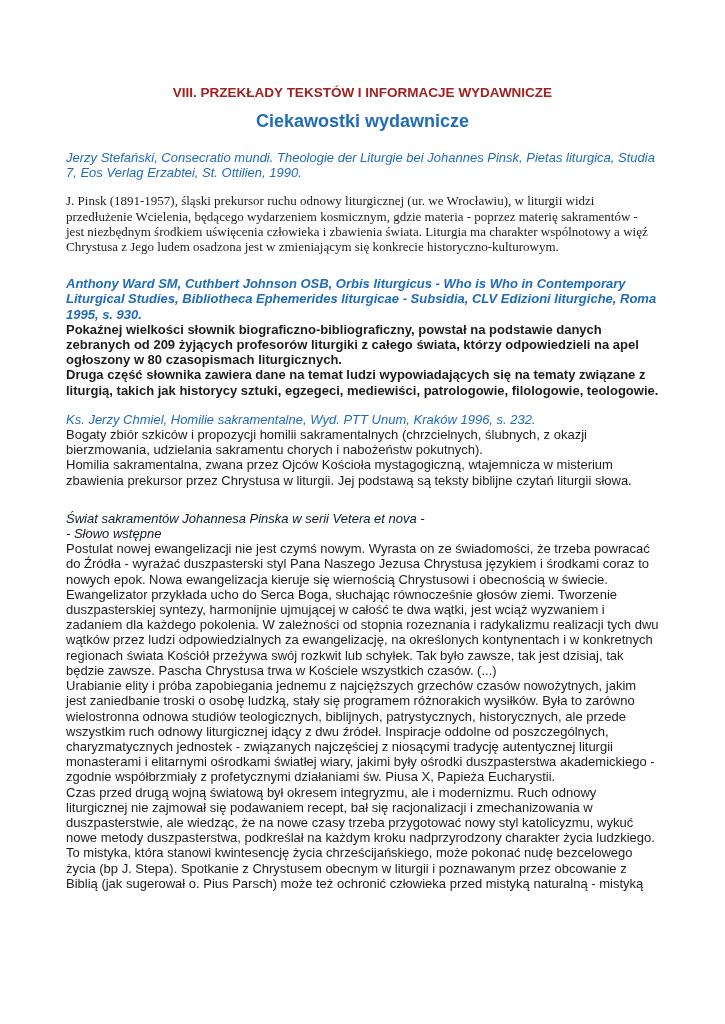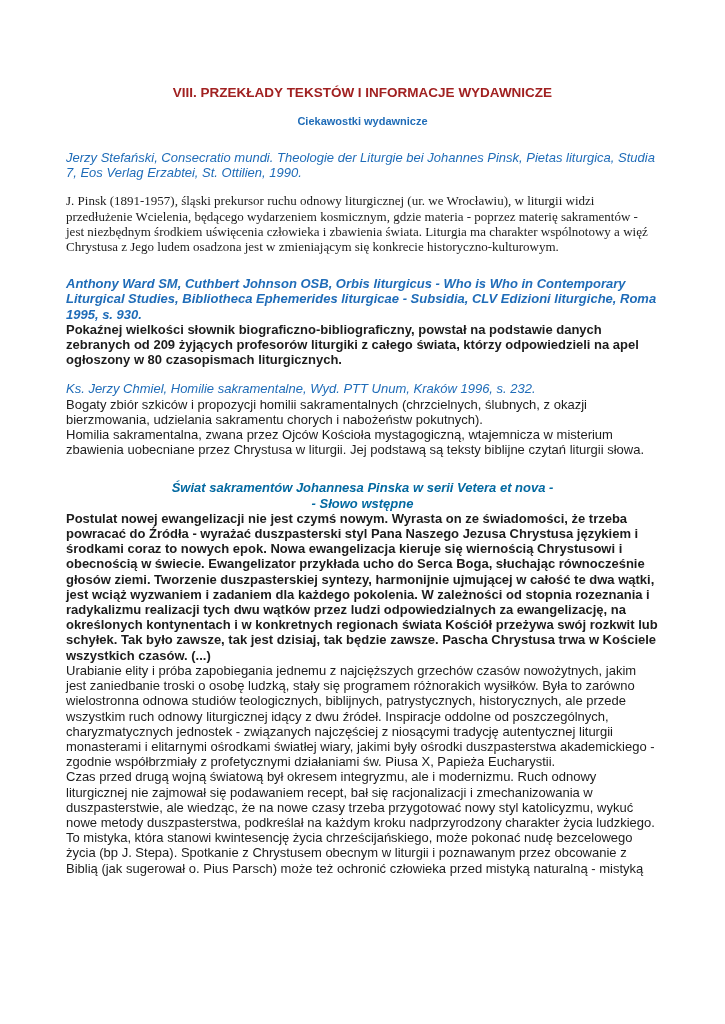--- a/index.html
+++ b/index.html
@@ -25,71 +25,71 @@
     margin: 0;
     text-align: center;
     font-size: 13.5px;
     line-height: 15px;
     font-weight: bold;
     color: #a12121;
   }
   .doc-subtitle {
     margin: 14px 0 0 0;
     text-align: center;
-    font-size: 11px;
+    font-size: 18px;
     line-height: 15px;
     font-weight: bold;
     color: #1f6cb8;
   }
   .citation {
     margin: 0;
     color: #1f6cb8;
     font-style: italic;
   }
   p.body {
     margin: 0;
   }
   .entry-1 { margin-top: 21px; }
   .entry-1 .body { margin-top: 13px; font-family: Liberation Serif, serif; }
   .entry-2 { margin-top: 22px; font-weight: bold; }
   .entry-3 { margin-top: 14px; }
   .fw-heading {
     margin-top: 23px;
-    text-align: center;
-    color: #0369a1;
+    text-align: left;
+    color: #0f172a;
     font-style: italic;
-    font-weight: bold;
   }
   .fw-heading p { margin: 0; }
-  .fw-body-first { margin-top: 25px; font-weight: bold; }
+  .fw-body-first { margin-top: 25px; }
   .fw-body-last { margin-top: 15px; }
 </style>
 </head>
 <body>
 
 <div class="page">
 
   <h1 class="doc-title">VIII. PRZEKŁADY TEKSTÓW I INFORMACJE WYDAWNICZE</h1>
 
   <h2 class="doc-subtitle">Ciekawostki wydawnicze</h2>
 
   <section class="entry entry-1">
     <p class="citation">Jerzy Stefański, Consecratio mundi. Theologie der Liturgie bei Johannes Pinsk, Pietas liturgica, Studia 7, Eos Verlag Erzabtei, St. Ottilien, 1990.</p>
     <p class="body">J. Pinsk (1891-1957), śląski prekursor ruchu odnowy liturgicznej (ur. we Wrocławiu), w liturgii widzi przedłużenie Wcielenia, będącego wydarzeniem kosmicznym, gdzie materia - poprzez materię sakramentów - jest niezbędnym środkiem uświęcenia człowieka i zbawienia świata. Liturgia ma charakter wspólnotowy a więź Chrystusa z Jego ludem osadzona jest w zmieniającym się konkrecie historyczno-kulturowym.</p>
   </section>
 
   <section class="entry entry-2">
     <p class="citation">Anthony Ward SM, Cuthbert Johnson OSB, Orbis liturgicus - Who is Who in Contemporary Liturgical Studies, Bibliotheca Ephemerides liturgicae - Subsidia, CLV Edizioni liturgiche, Roma 1995, s. 930.</p>
     <p class="body">Pokaźnej wielkości słownik biograficzno-bibliograficzny, powstał na podstawie danych zebranych od 209 żyjących profesorów liturgiki z całego świata, którzy odpowiedzieli na apel ogłoszony w 80 czasopismach liturgicznych.</p>
+    <p class="body">Druga część słownika zawiera dane na temat ludzi wypowiadających się na tematy związane z liturgią, takich jak historycy sztuki, egzegeci, mediewiści, patrologowie, filologowie, teologowie.</p>
   </section>
 
   <section class="entry entry-3">
     <p class="citation">Ks. Jerzy Chmiel, Homilie sakramentalne, Wyd. PTT Unum, Kraków 1996, s. 232.</p>
     <p class="body">Bogaty zbiór szkiców i propozycji homilii sakramentalnych (chrzcielnych, ślubnych, z okazji bierzmowania, udzielania sakramentu chorych i nabożeństw pokutnych).</p>
-    <p class="body">Homilia sakramentalna, zwana przez Ojców Kościoła mystagogiczną, wtajemnicza w misterium zbawienia uobecniane przez Chrystusa w liturgii. Jej podstawą są teksty biblijne czytań liturgii słowa.</p>
+    <p class="body">Homilia sakramentalna, zwana przez Ojców Kościoła mystagogiczną, wtajemnicza w misterium zbawienia prekursor przez Chrystusa w liturgii. Jej podstawą są teksty biblijne czytań liturgii słowa.</p>
   </section>
 
   <div class="fw-heading">
     <p>Świat sakramentów Johannesa Pinska w serii Vetera et nova -</p>
     <p>- Słowo wstępne</p>
   </div>
 
   <section class="foreword">
     <p class="body fw-body-first">Postulat nowej ewangelizacji nie jest czymś nowym. Wyrasta on ze świadomości, że trzeba powracać do Źródła - wyrażać duszpasterski styl Pana Naszego Jezusa Chrystusa językiem i środkami coraz to nowych epok. Nowa ewangelizacja kieruje się wiernością Chrystusowi i obecnością w świecie. Ewangelizator przykłada ucho do Serca Boga, słuchając równocześnie głosów ziemi. Tworzenie duszpasterskiej syntezy, harmonijnie ujmującej w całość te dwa wątki, jest wciąż wyzwaniem i zadaniem dla każdego pokolenia. W zależności od stopnia rozeznania i radykalizmu realizacji tych dwu wątków przez ludzi odpowiedzialnych za ewangelizację, na określonych kontynentach i w konkretnych regionach świata Kościół przeżywa swój rozkwit lub schyłek. Tak było zawsze, tak jest dzisiaj, tak będzie zawsze. Pascha Chrystusa trwa w Kościele wszystkich czasów. (...)</p>
     <p class="body">Urabianie elity i próba zapobiegania jednemu z najcięższych grzechów czasów nowożytnych, jakim jest zaniedbanie troski o osobę ludzką, stały się programem różnorakich wysiłków. Była to zarówno wielostronna odnowa studiów teologicznych, biblijnych, patrystycznych, historycznych, ale przede wszystkim ruch odnowy liturgicznej idący z dwu źródeł. Inspiracje oddolne od poszczególnych, charyzmatycznych jednostek - związanych najczęściej z niosącymi tradycję autentycznej liturgii monasterami i elitarnymi ośrodkami światłej wiary, jakimi były ośrodki duszpasterstwa akademickiego - zgodnie współbrzmiały z profetycznymi działaniami św. Piusa X, Papieża Eucharystii.</p>

